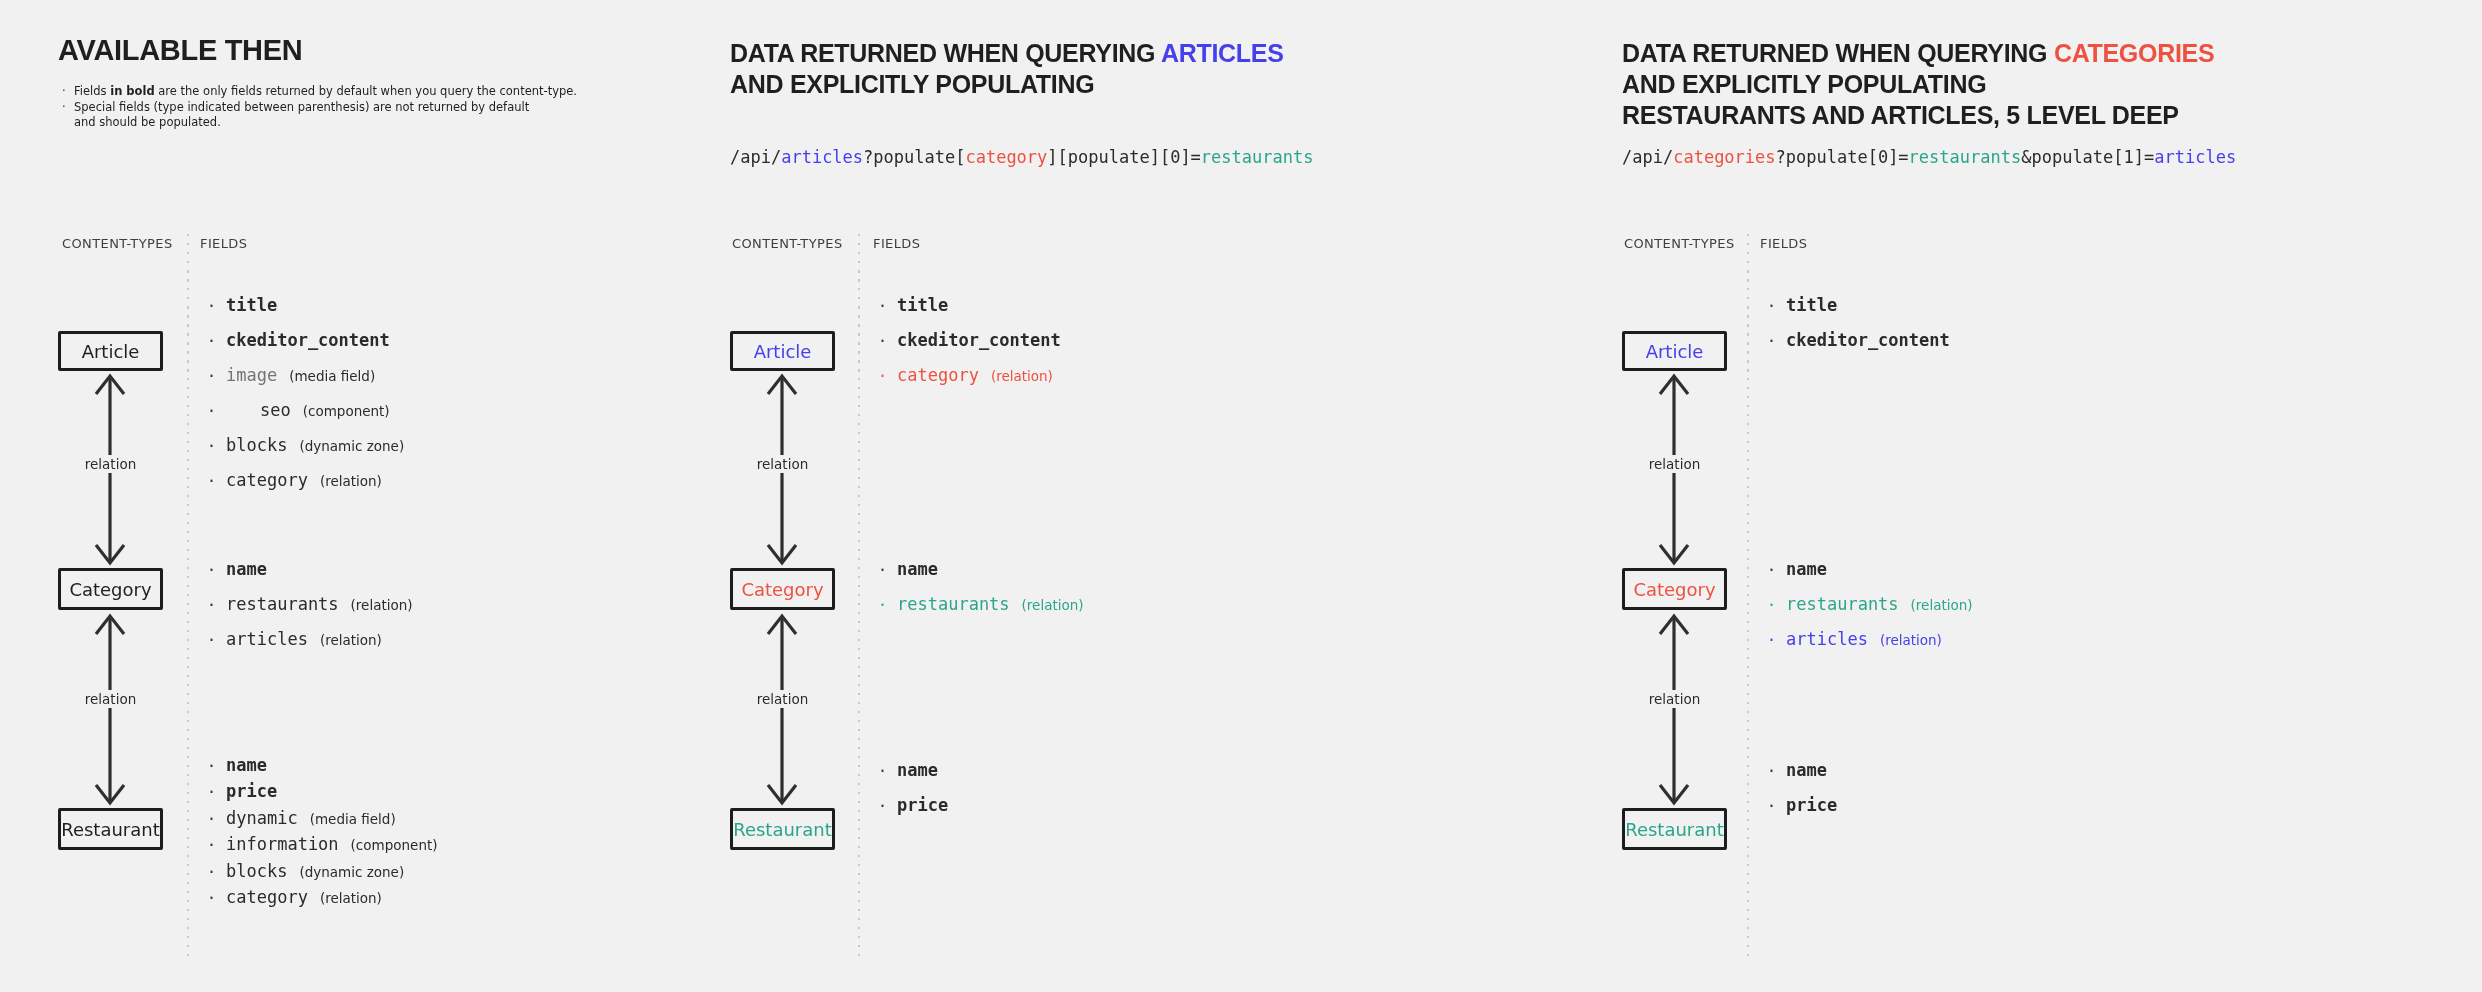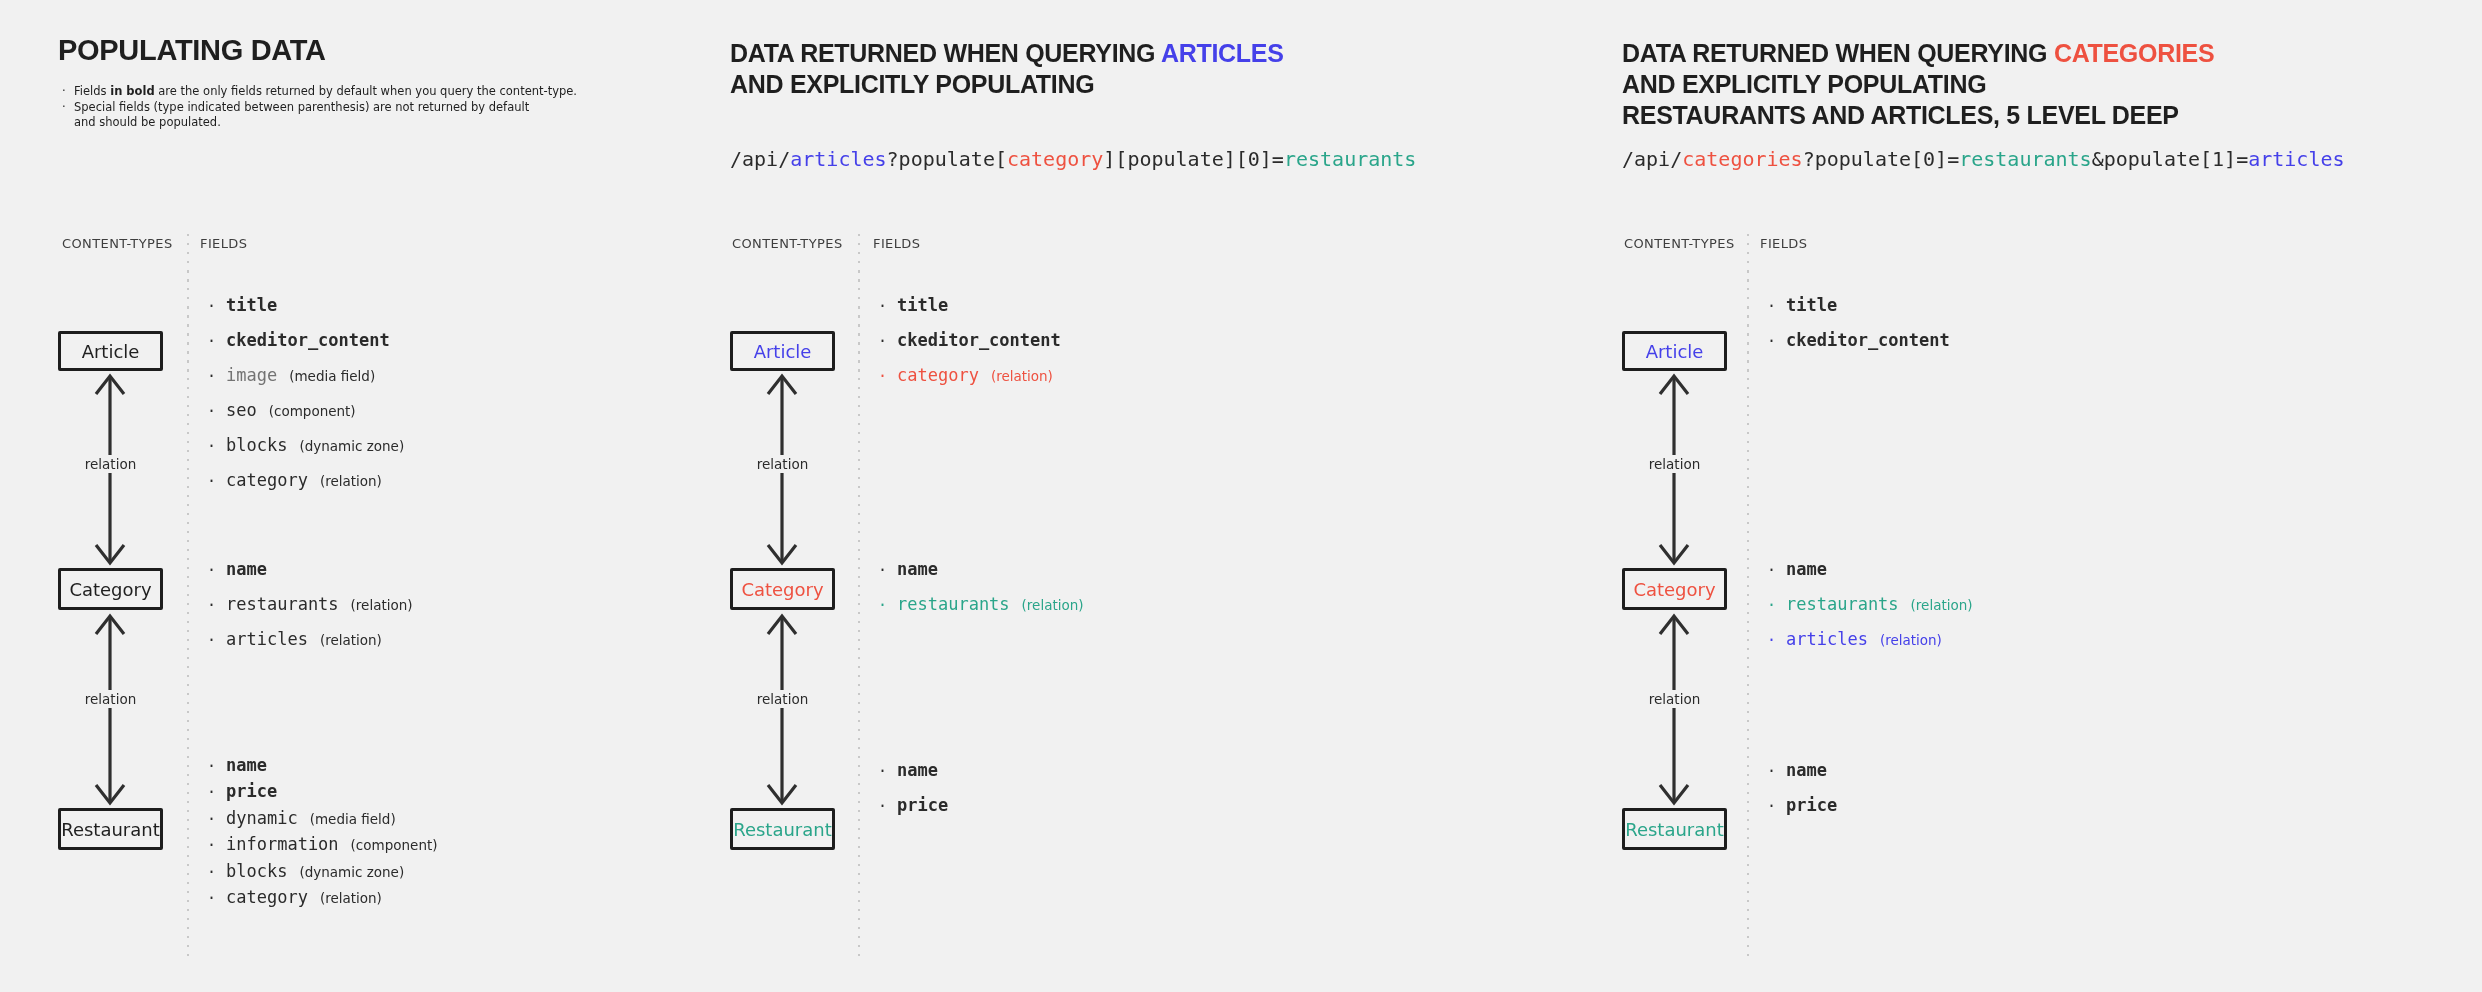--- a/index.html
+++ b/index.html
@@ -14,21 +14,21 @@
   
   .hdr{position:absolute;top:0;width:860px;height:200px;}
   .ltitle{position:absolute;top:34px;left:0;margin:0;font-size:29px;font-weight:700;
           letter-spacing:-0.3px;color:var(--text);font-family:"Liberation Sans","DejaVu Sans",sans-serif;}
   .notes{position:absolute;top:84px;left:4px;width:600px;font-size:11.5px;line-height:15.5px;color:var(--text);}
   .note-line{white-space:nowrap;}
   .nb{display:inline-block;width:12px;text-align:left;color:var(--text);}
   .ptitle{position:absolute;top:38px;left:0;font-family:"Liberation Sans","DejaVu Sans",sans-serif;}
   .tline{font-size:25px;line-height:31px;font-weight:700;letter-spacing:-0.3px;white-space:nowrap;}
   .url{position:absolute;top:147px;left:0;font-family:"DejaVu Sans Mono","Liberation Mono",monospace;
-       font-size:20px;white-space:nowrap;}
+       font-size:17px;white-space:nowrap;}
 
   
   .dcol{position:absolute;top:0;width:640px;height:992px;}
   .chdr{position:absolute;top:236px;font-size:13px;letter-spacing:0.4px;color:var(--header);white-space:nowrap;}
   .divider{position:absolute;top:234px;width:2px;height:728px;
            background:repeating-linear-gradient(to bottom,var(--divider) 0 2.5px,transparent 2.5px 9px);}
   .ctbox{position:absolute;left:0;width:105px;border:3px solid var(--border);border-radius:2px;
          display:flex;align-items:center;justify-content:center;font-size:18px;color:var(--text);
          background:var(--bg);white-space:nowrap;}
   .arrow{position:absolute;left:34px;width:36px;color:var(--arrow);}
@@ -44,21 +44,21 @@
   .fb{display:inline-block;width:19px;font-size:15px;}
   .fn.bold{font-weight:700;}
   .fa{font-family:"DejaVu Sans","Liberation Sans",sans-serif;font-size:13.5px;margin-left:12px;}
 </style>
 </head>
 <body>
 
 <div class="canvas">
 
   <section class="hdr" style="left:58px">
-    <h1 class="ltitle">POPULATING DATA</h1>
+    <h1 class="ltitle">AVAILABLE THEN</h1>
     <div class="notes">
         <div class="note-line"><span class="nb">·</span><span style="color: rgb(31, 31, 31);">Fields </span><span style="color: rgb(31, 31, 31); font-weight: 700;">in bold</span><span style="color: rgb(31, 31, 31);"> are the only fields returned by default when you query the content-type.</span></div>
         <div class="note-line"><span class="nb">·</span><span style="color: rgb(31, 31, 31);">Special fields (type indicated between parenthesis) are not returned by default</span></div>
         <div class="note-line"><span class="nb"></span><span style="color: rgb(31, 31, 31);">and should be populated.</span></div>
       </div>
   </section>
 
   <section class="hdr" style="left:730px">
     <div class="ptitle">
         <div class="tline"><span style="color: rgb(31, 31, 31);">DATA RETURNED WHEN QUERYING </span><span style="color: rgb(69, 64, 233);">ARTICLES</span></div>
@@ -101,21 +101,21 @@
         <polyline points="4,174 18,192 32,174"></polyline>
       </svg>
     </div>
     <div class="rlabel" style="top:691px"><span class="rl">relation</span></div>
 
     <ul class="flist" style="left:149px;top:288px">
 
     <li class="field"><span class="fb" style="color: rgb(43, 43, 43);">·</span><span class="fn bold" style="color: rgb(43, 43, 43);">title</span></li>
         <li class="field"><span class="fb" style="color: rgb(43, 43, 43);">·</span><span class="fn bold" style="color: rgb(43, 43, 43);">ckeditor_content</span></li>
         <li class="field"><span class="fb" style="color: rgb(43, 43, 43);">·</span><span class="fn" style="color: #737373;">image</span><span class="fa" style="color: rgb(43, 43, 43);">(media field)</span></li>
-        <li class="field"><span class="fb" style="color: rgb(43, 43, 43);">·</span><span class="fn" style="color: rgb(43, 43, 43);">seo</span><span class="fa" style="color: rgb(43, 43, 43);">(component)</span></li>
+        <li class="field"><span class="fb" style="color: rgb(43, 43, 43);">·</span><span class="fn" style="color: rgb(43, 43, 43); margin-left: 34px;">seo</span><span class="fa" style="color: rgb(43, 43, 43);">(component)</span></li>
         <li class="field"><span class="fb" style="color: rgb(43, 43, 43);">·</span><span class="fn" style="color: rgb(43, 43, 43);">blocks</span><span class="fa" style="color: rgb(43, 43, 43);">(dynamic zone)</span></li>
         <li class="field"><span class="fb" style="color: rgb(43, 43, 43);">·</span><span class="fn" style="color: rgb(43, 43, 43);">category</span><span class="fa" style="color: rgb(43, 43, 43);">(relation)</span></li>
       </ul>
     <ul class="flist" style="left:149px;top:552px">
 
     <li class="field"><span class="fb" style="color: rgb(43, 43, 43);">·</span><span class="fn bold" style="color: rgb(43, 43, 43);">name</span></li>
         <li class="field"><span class="fb" style="color: rgb(43, 43, 43);">·</span><span class="fn" style="color: rgb(43, 43, 43);">restaurants</span><span class="fa" style="color: rgb(43, 43, 43);">(relation)</span></li>
         <li class="field"><span class="fb" style="color: rgb(43, 43, 43);">·</span><span class="fn" style="color: rgb(43, 43, 43);">articles</span><span class="fa" style="color: rgb(43, 43, 43);">(relation)</span></li>
       </ul>
     <ul class="flist lh26" style="left:149px;top:753px">

